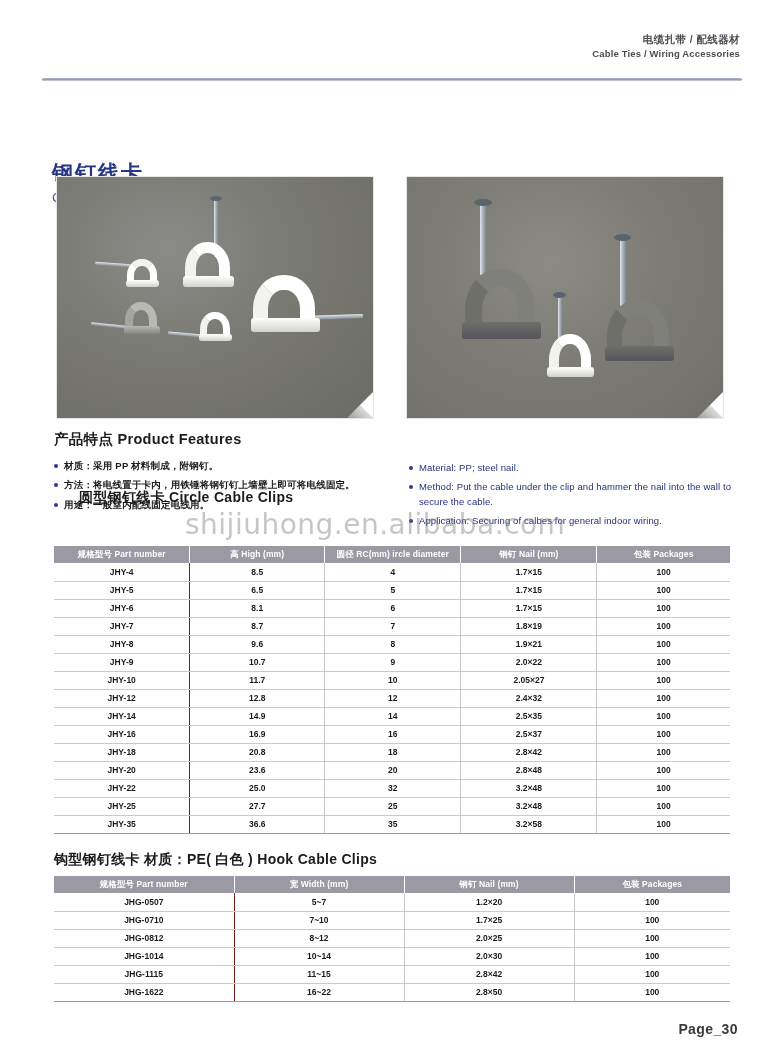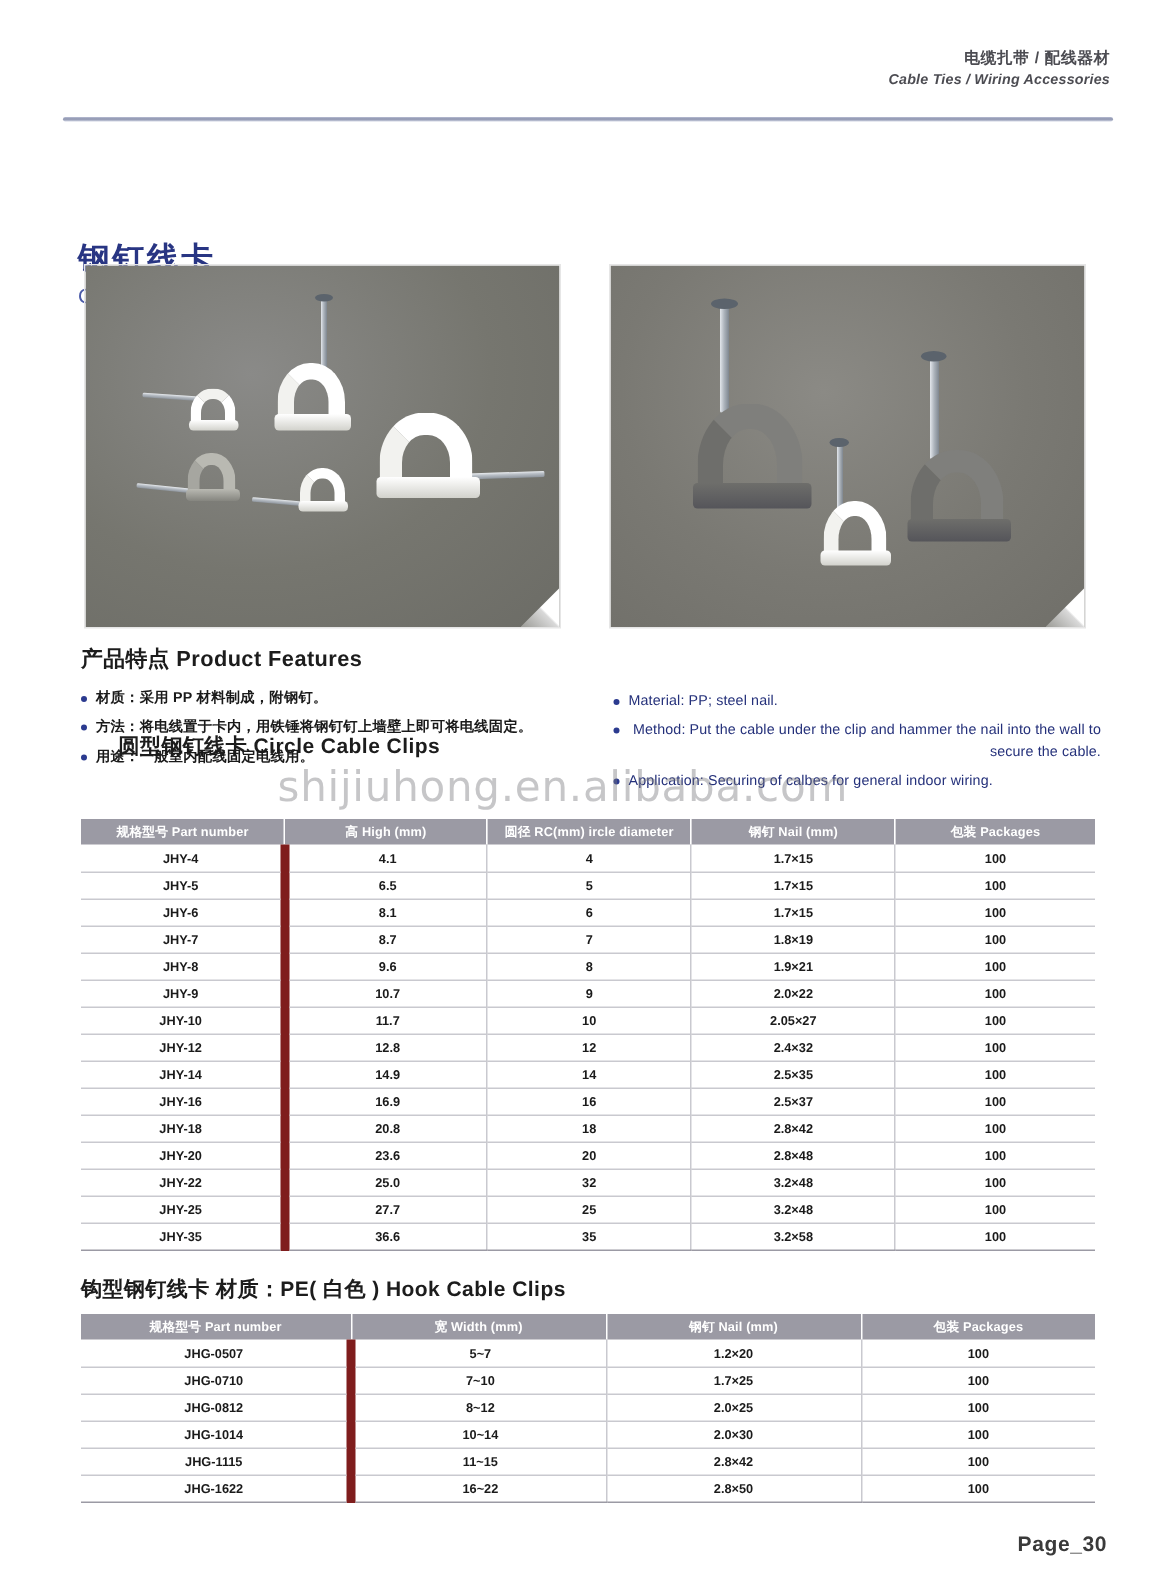--- a/index.html
+++ b/index.html
@@ -7,21 +7,21 @@
     width: 780px; height: 1059px;
     background: #ffffff;
     font-family: "Liberation Sans", "DejaVu Sans", sans-serif;
     overflow: hidden;
   }
   .page { position: relative; width: 780px; height: 1059px; background:#fff; }
 
   
   .pg-header { position:absolute; top:32px; right:40px; text-align:right; }
   .pg-header .cn { font-size:10.5px; color:#4c4c52; letter-spacing:.4px; line-height:1.45; font-weight:600; }
-  .pg-header .en { font-size:9.5px; color:#4c4c52; letter-spacing:.15px; line-height:1.5; font-weight:600;font-style:italic; }
+  .pg-header .en { font-size:9.5px; color:#4c4c52; letter-spacing:.15px; line-height:1.5; font-weight:600; }
   .header-rule {
     position:absolute; left:42px; top:78px; width:700px; height:3px;
     background:linear-gradient(to bottom,#b9bed3 0%, #8c93ae 45%, #cfd3e2 100%);
     border-radius:2px;
   }
 
   
   .title-block { position:absolute; left:52px; top:112px;margin-top:48px; }
   .title-cn { font-size:21px; font-weight:bold; color:#283583; letter-spacing:2px; line-height:1.25; }
   .title-en { font-size:13.5px; color:#4a5aa8; letter-spacing:.6px; margin-top:4px; }
@@ -60,21 +60,21 @@
 
   .white  { --c1:#ffffff; --c2:#f2f2ef; --c3:#d2d2cc; }
   .greyc  { --c1:#b9b9b2; --c2:#a6a6a0; --c3:#85857f; }
   .dgrey  { --c1:#7f7f7c; --c2:#6e6e6b; --c3:#55555a; }
 
   
   .features { position:absolute; left:54px; top:430px; width:680px; }
   .feat-title { font-size:14.5px; font-weight:bold; color:#1c1c1c; letter-spacing:.3px; }
   .feat-cols { display:flex; margin-top:10px; }
   .feat-col-cn { width:355px; }
-  .feat-col-en { width:325px; padding-top:2px;text-align:right; }
+  .feat-col-en { width:325px; padding-top:2px; }
   .bullet { display:flex; align-items:flex-start; margin-bottom:5px; line-height:1.5; }
   .bullet .dot {
     flex:0 0 auto; width:4px; height:4px; border-radius:50%;
     background:#2b3a8f; margin-top:5px; margin-right:6px;
   }
   .bullet .txt-cn { font-size:9.5px; color:#1a1a1a; font-weight:bold; letter-spacing:.2px; }
   .bullet .txt-en { font-size:9.5px; color:#24307a; letter-spacing:.1px; }
 
   
   .sec-title { position:absolute; font-size:14px; font-weight:bold; color:#1c1c1c; letter-spacing:.3px; }
@@ -89,21 +89,21 @@
     background:#9b9aa4; color:#ffffff; font-size:8.5px; font-weight:bold;
     height:17px; text-align:center; letter-spacing:.1px;
     border-right:1px solid #ffffff; padding:0 2px;
   }
   .tbl th:last-child { border-right:none; }
   .tbl td {
     font-size:8.5px; color:#1a1a1a; font-weight:bold; text-align:center;
     height:18px; border-bottom:1px solid #c9c9cf; padding:0 2px;
   }
   .tbl tr:last-child td { border-bottom:1px solid #9b9aa4; }
-  .tbl td.c0 { border-right:6px solid #7f1d1d; }
+  .tbl td.c0 { border-right:1px solid #7f1d1d; }
   .tbl td.cx { border-right:1px solid #c9c9cf; }
   .tbl td:last-child { border-right:none; }
 
   
   .watermark {
     position:absolute; left:185px; top:508px;
     font-size:28px; color:rgba(120,120,125,.42);
     letter-spacing:.5px; white-space:nowrap; pointer-events:none;
     font-family:"DejaVu Sans", sans-serif;
   }
@@ -235,21 +235,21 @@
           <th style="width: 148px;">规格型号 Part number</th>
           <th style="width: 148px;">高 High (mm)</th>
           <th style="width: 148px;">圆径 RC(mm) ircle diameter</th>
           <th style="width: 148px;">钢钉 Nail (mm)</th>
           <th style="width: 144px;">包装 Packages</th>
         </tr>
       </thead>
     <tbody>
         <tr>
           <td class="c0">JHY-4</td>
-          <td class="cx">4.1</td>
+          <td class="cx">8.5</td>
           <td class="cx">4</td>
           <td class="cx">1.7×15</td>
           <td class="cx">100</td>
         </tr>
         <tr>
           <td class="c0">JHY-5</td>
           <td class="cx">6.5</td>
           <td class="cx">5</td>
           <td class="cx">1.7×15</td>
           <td class="cx">100</td>

